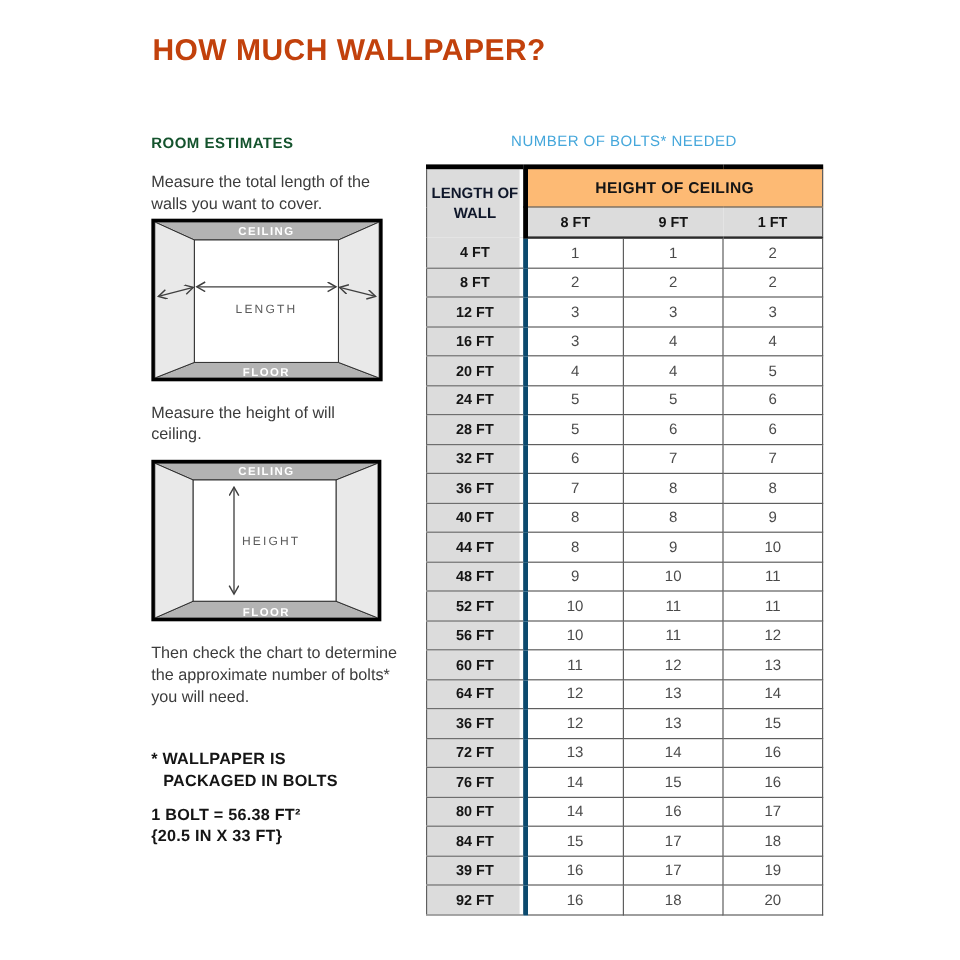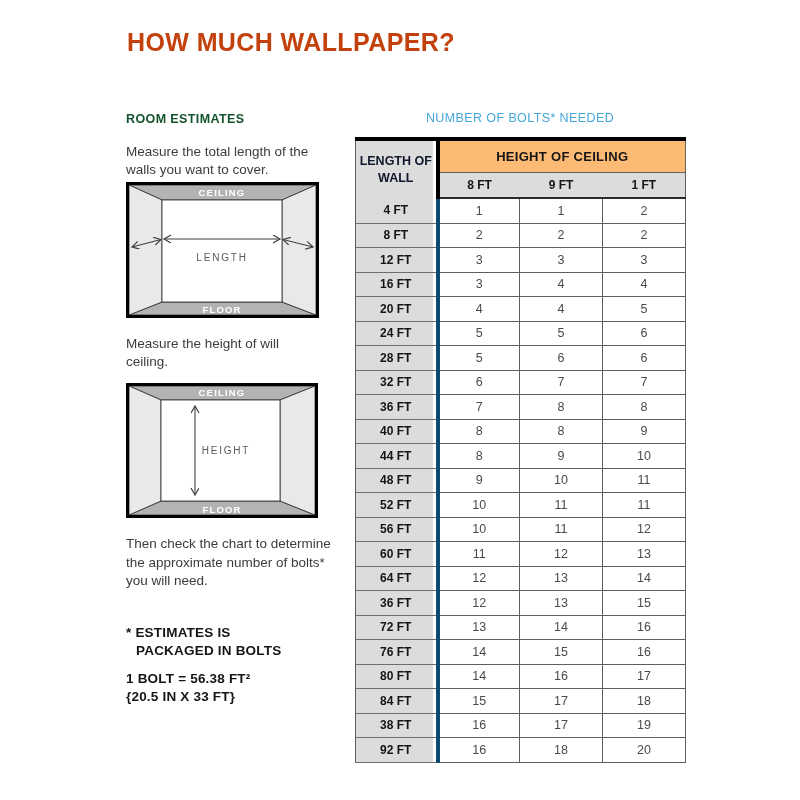--- a/index.html
+++ b/index.html
@@ -117,21 +117,21 @@
       <rect x="35" y="17" width="119" height="101" fill="#ffffff" stroke="#2a2a2a" stroke-width="0.8"></rect>
       <rect x="1.5" y="1.5" width="189" height="132" fill="none" stroke="#000000" stroke-width="3"></rect>
       <line x1="69" y1="23" x2="69" y2="112" stroke="#3f3f3f" stroke-width="1.1" marker-start="url(#ah2)" marker-end="url(#ah2)"></line>
       <text class="panel-label" x="96" y="13">CEILING</text>
       <text class="panel-label" x="96" y="130">FLOOR</text>
       <text class="dim-label" x="100" y="71">HEIGHT</text>
     </svg>
 
     <p class="body-text step3">Then check the chart to determine the approximate number of bolts* you will need.</p>
 
-    <p class="footnote"><span>* ESTIMATES IS</span><br><span class="indent">PACKAGED IN BOLTS</span></p>
+    <p class="footnote"><span>* WALLPAPER IS</span><br><span class="indent">PACKAGED IN BOLTS</span></p>
 
     <p class="bolt-note"><span>1 BOLT = 56.38 FT²</span><br><span>{20.5 IN X 33 FT}</span></p>
   </div>
 
   <div class="table-heading">NUMBER OF BOLTS* NEEDED</div>
 
   <table class="bolts-table">
     <colgroup>
       <col style="width:82px">
         <col style="width:82px">
@@ -270,21 +270,21 @@
           <td class="value-cell">16</td>
           <td class="value-cell">17</td>
         </tr>
         <tr>
           <th class="wall-cell">84 FT</th>
           <td class="value-cell">15</td>
           <td class="value-cell">17</td>
           <td class="value-cell">18</td>
         </tr>
         <tr>
-          <th class="wall-cell">38 FT</th>
+          <th class="wall-cell">39 FT</th>
           <td class="value-cell">16</td>
           <td class="value-cell">17</td>
           <td class="value-cell">19</td>
         </tr>
         <tr>
           <th class="wall-cell">92 FT</th>
           <td class="value-cell">16</td>
           <td class="value-cell">18</td>
           <td class="value-cell">20</td>
         </tr>

